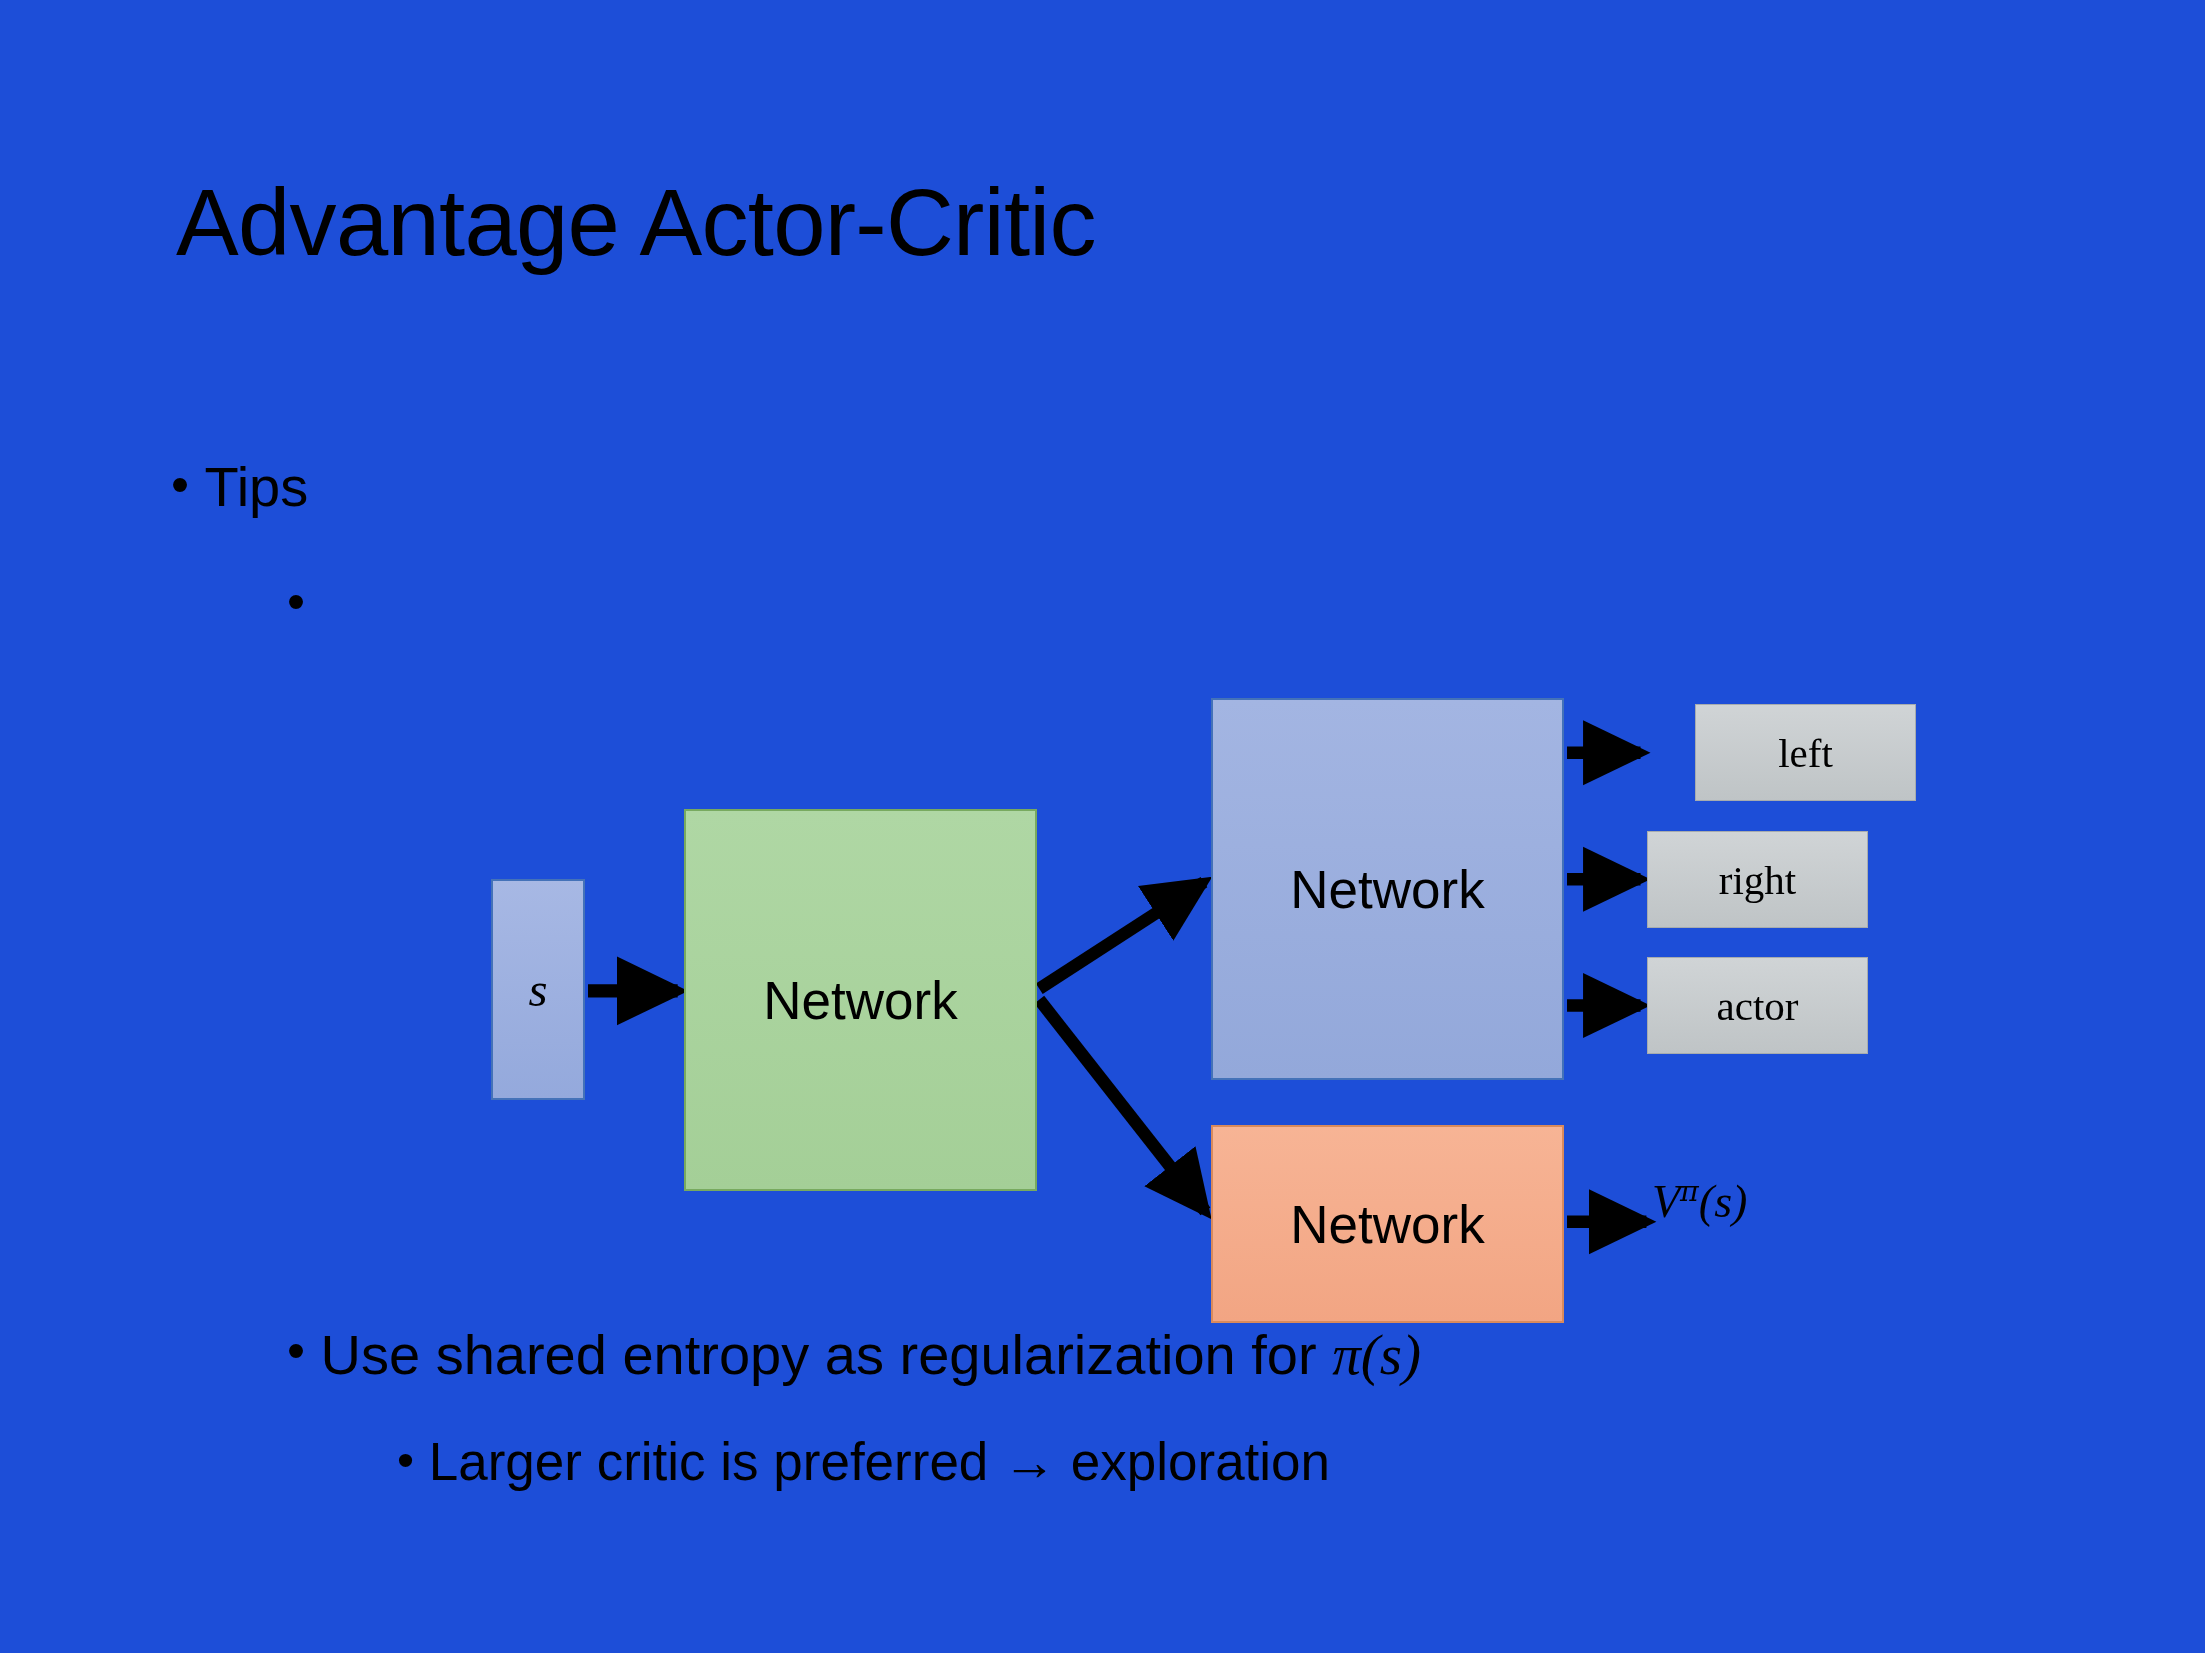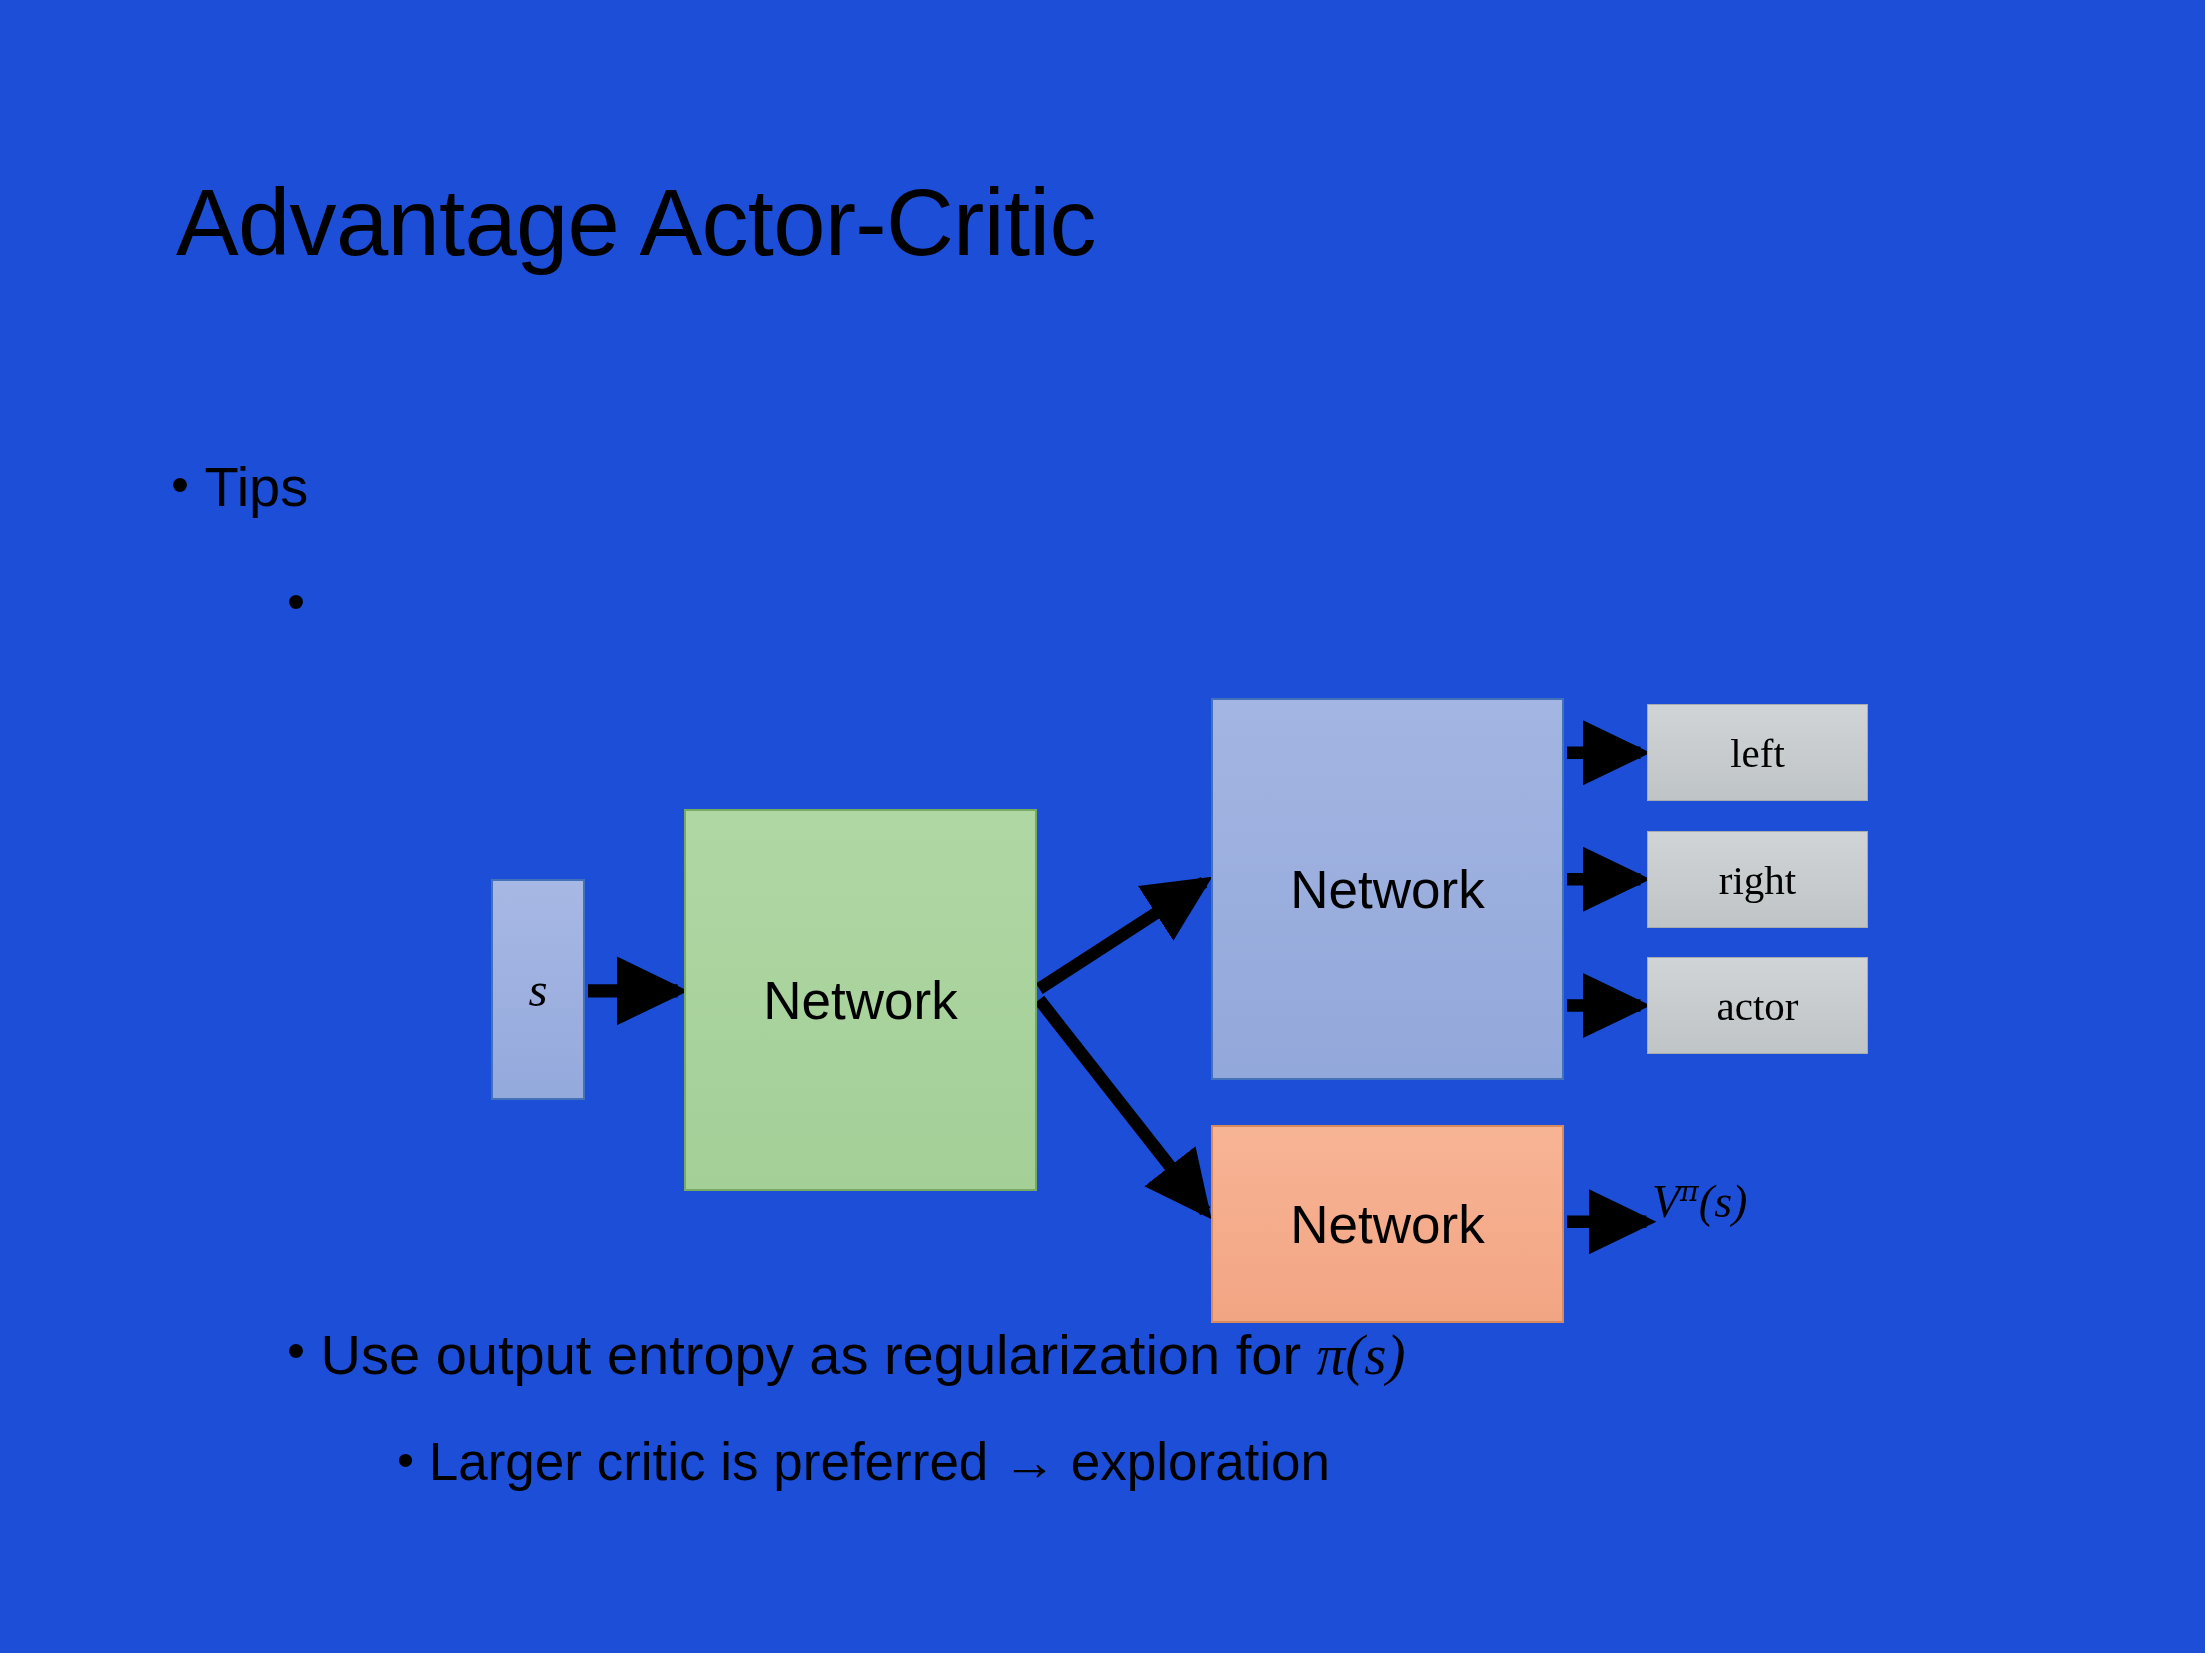--- a/index.html
+++ b/index.html
@@ -165,21 +165,21 @@
 
   .box-action {
     width: 221px;
     height: 97px;
     left: 1647px;
     background: linear-gradient(180deg, #d0d4d6 0%, #bfc4c6 100%);
     border: 1.5px solid #a7acae;
     font-family: "Liberation Serif", "DejaVu Serif", serif;
   }
   .box-action .lbl { font-size: 41px; }
-  .action-0 { top: 704px; }
+  .action-0 { top: 704px; margin-left: 48px; }
   .action-1 { top: 831px; text-align: right; }
   .action-2 { top: 957px; }
 
   .vpi-label {
     position: absolute;
     left: 1652px;
     top: 1175px;
     font-size: 46px;
     white-space: nowrap;
     text-align: right;
@@ -205,21 +205,21 @@
     <span class="dot">•</span>
     <span class="txt">Tips</span>
   </div>
 
   <div class="bullet bullet-shared">
     <span class="dot">•</span>
   </div>
 
   <div class="bullet bullet-entropy">
     <span class="dot">•</span>
-    <span class="txt"><span>Use output entropy as regularization for </span><span class="math pi">π(s)</span></span>
+    <span class="txt"><span>Use shared entropy as regularization for </span><span class="math pi">π(s)</span></span>
   </div>
 
   <div class="bullet bullet-explore">
     <span class="dot">•</span>
     <span class="txt">Larger critic is preferred → exploration</span>
   </div>
 
   <div class="diagram">
 
     <svg class="arrows" viewBox="0 0 3000 2250">

